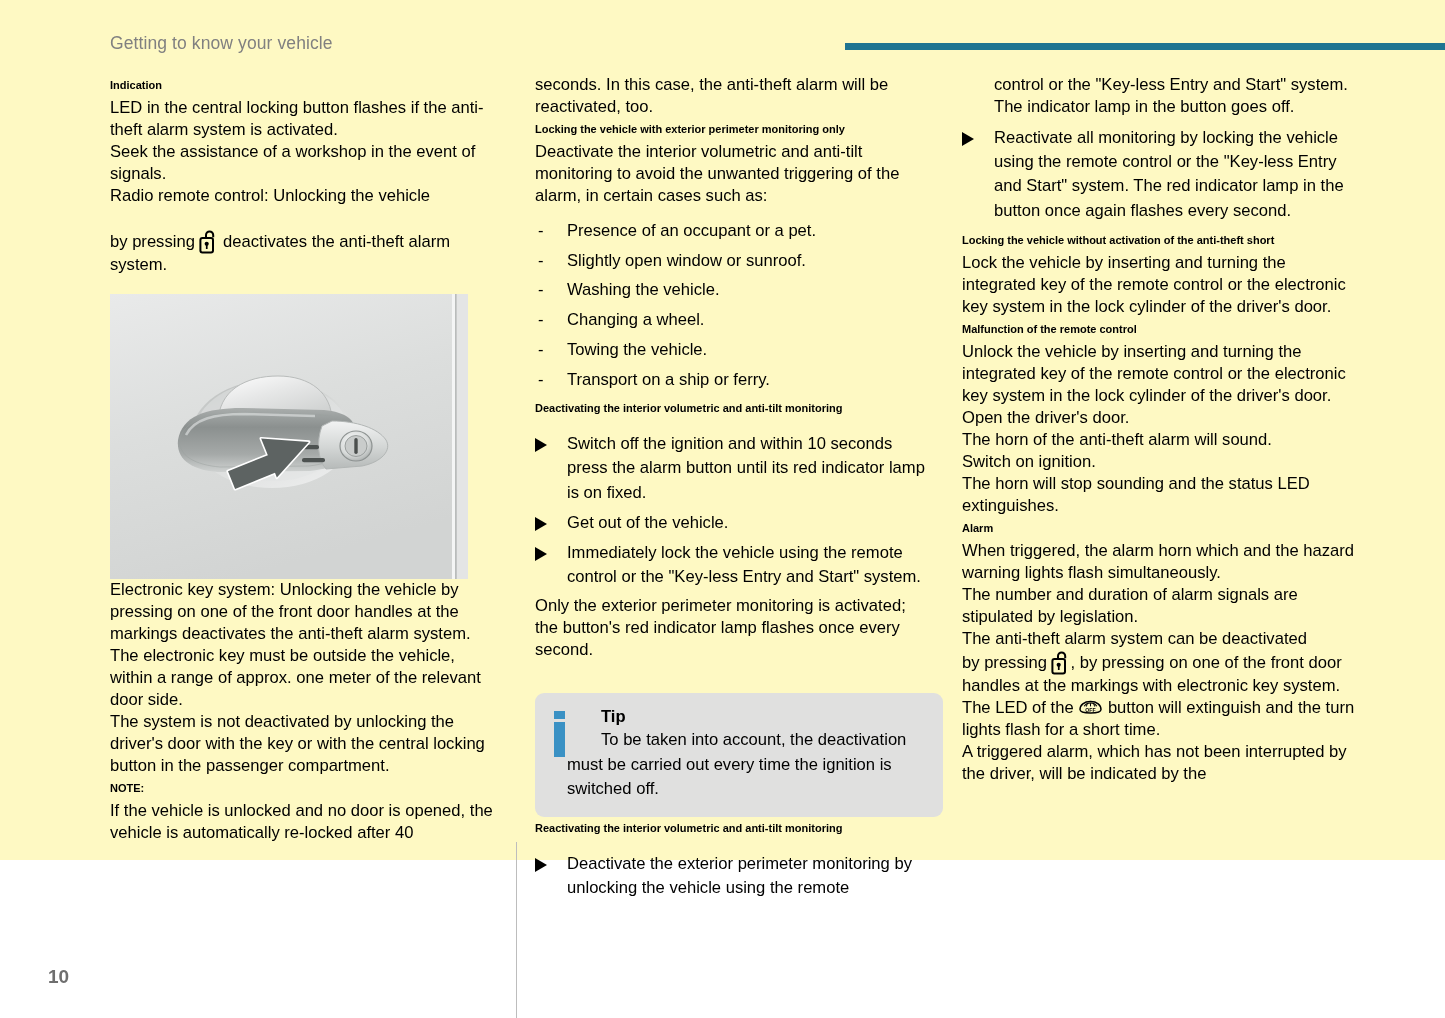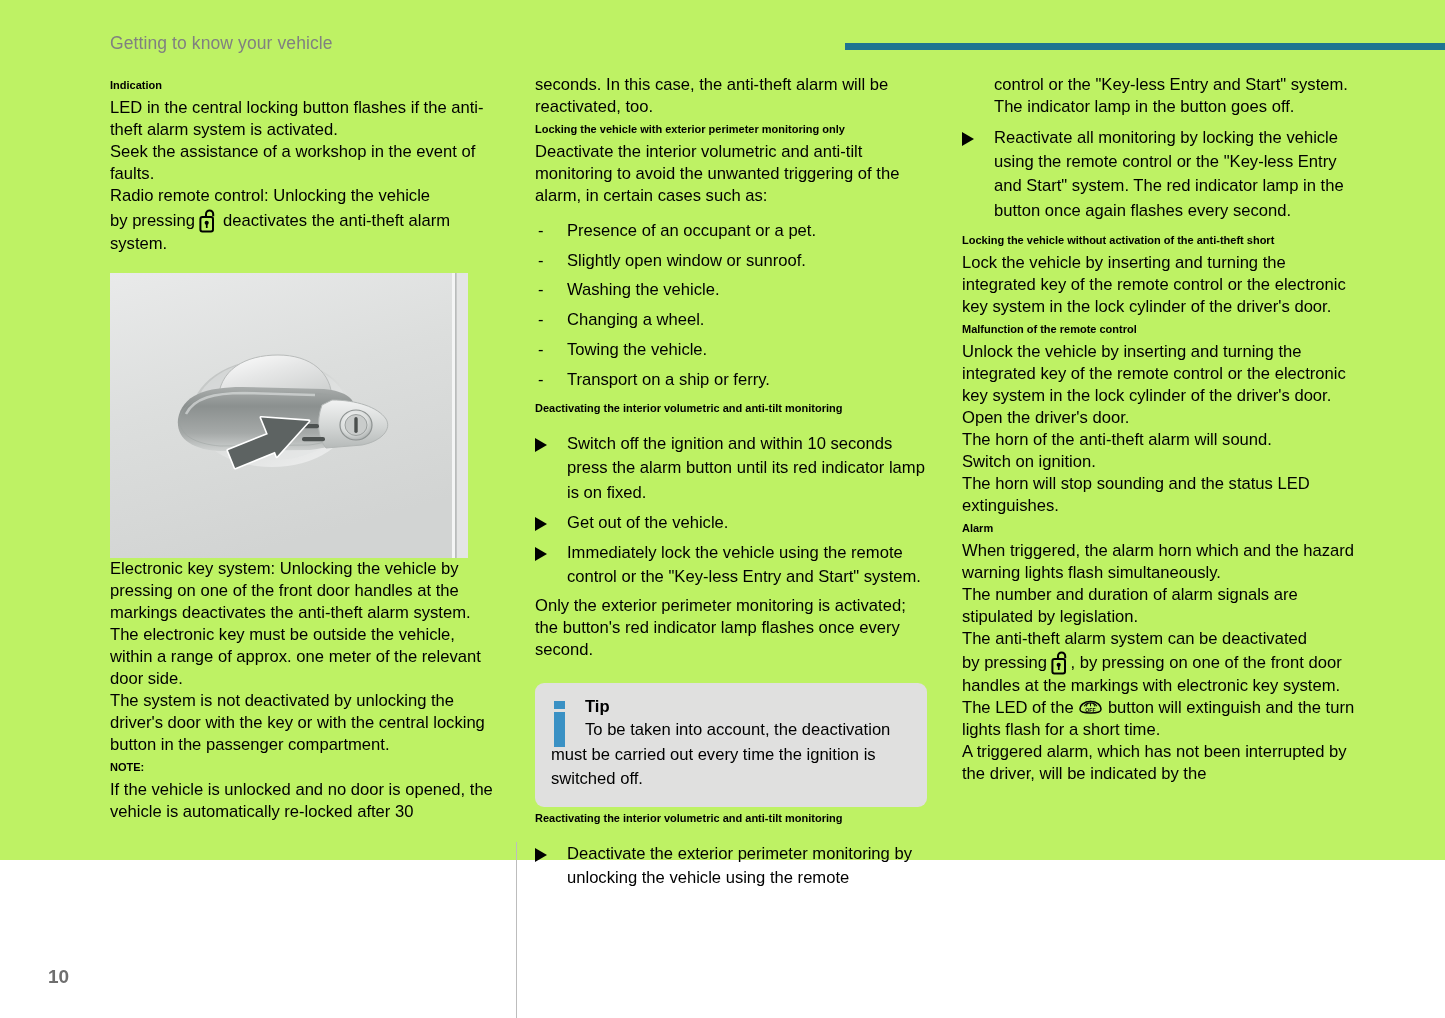--- a/index.html
+++ b/index.html
@@ -14,21 +14,21 @@
     font-family: "Liberation Sans", sans-serif;
     color: #000000;
     position: relative;
     overflow: hidden;
   }
 
   .page {
     position: relative;
     width: 1445px;
     height: 860px;
-    background: #bef264;
+    background: #fef9c3;
   }
 
   
   .header {
     position: absolute;
     left: 0; top: 0;
     width: 1445px;
     height: 62px;
   }
   .header-title {
@@ -153,24 +153,24 @@
   .figure {
     margin-top: 18px;
     width: 358px;
     height: 285px;
     position: relative;
   }
   .figure svg { display: block; }
 
   
   .tipbox {
-    margin-top: 22px;
+    margin-top: 32px;
     background: #e0e0df;
     border-radius: 9px;
-    padding: 13px 16px 16px 16px;
+    padding: 13px 16px 16px 32px;
     position: relative;
     width: 360px;
     box-sizing: content-box;
   }
   .tip-ibar {
     position: absolute;
     left: 19px;
     top: 18px;
     width: 11px;
     height: 46px;
@@ -229,26 +229,26 @@
 
   <div class="columns">
 
     <div class="col-divider"></div>
 
     <div class="col col-1">
 
       <h2 class="sec sec-first">Indication</h2>
 
       <p class="body p-gap">LED in the central locking button flashes if the anti-theft alarm system is activated.</p>
-      <p class="body">Seek the assistance of a workshop in the event of faults.</p>
+      <p class="body">Seek the assistance of a workshop in the event of signals.</p>
 
 
       <p class="body p-gap">Radio remote control: Unlocking the vehicle</p>
 
-      <p class="body" style="margin-top:1px;">
+      <p class="body" style="margin-top:22px;">
         <span>by pressing</span>
         <span class="icon-inline unlock-icon">
           <svg width="19" height="25" viewBox="0 0 19 25" xmlns="http://www.w3.org/2000/svg">
             <path d="M7 9 L7 6 A3.6 3.6 0 0 1 14.2 6 L14.2 8.2" fill="none" stroke="#000" stroke-width="2"></path>
             <rect x="1.4" y="9" width="12.6" height="14.6" rx="2" fill="none" stroke="#000" stroke-width="2"></rect>
             <circle cx="7.7" cy="14.8" r="2.1" fill="#000"></circle>
             <rect x="6.9" y="15.6" width="1.7" height="4.4" fill="#000"></rect>
           </svg>
         </span>
         <span>deactivates the anti-theft alarm system.</span>
@@ -318,21 +318,21 @@
           <path d="M104 196 L104 177 L147 177 L147 159 L190 180 L147 201 L147 196 Z" transform="translate(12,-16) rotate(-22 147 180)" fill="#5d6362" stroke="#ffffff" stroke-width="3.2" stroke-linejoin="round"></path>
           <path d="M104 196 L104 177 L147 177 L147 159 L190 180 L147 201 L147 196 Z" transform="translate(12,-16) rotate(-22 147 180)" fill="#5d6362"></path>
         </svg>
       </div>
 
       <p class="body p-gap-s">Electronic key system: Unlocking the vehicle by pressing on one of the front door handles at the markings deactivates the anti-theft alarm system.</p>
       <p class="body">The electronic key must be outside the vehicle, within a range of approx. one meter of the relevant door side.</p>
       <p class="body">The system is not deactivated by unlocking the driver's door with the key or with the central locking button in the passenger compartment.</p>
 
       <h2 class="sec sec-spaced">NOTE:</h2>
-      <p class="body p-gap">If the vehicle is unlocked and no door is opened, the vehicle is automatically re-locked after 30</p>
+      <p class="body p-gap">If the vehicle is unlocked and no door is opened, the vehicle is automatically re-locked after 40</p>
     </div>
 
     <div class="col col-2">
 
       <p class="body">seconds. In this case, the anti-theft alarm will be reactivated, too.</p>
 
       <h2 class="sec sec-spaced">Locking the vehicle with exterior perimeter monitoring only</h2>
 
       <p class="body p-gap-s">Deactivate the interior volumetric and anti-tilt monitoring to avoid the unwanted triggering of the alarm, in certain cases such as:</p>
 

